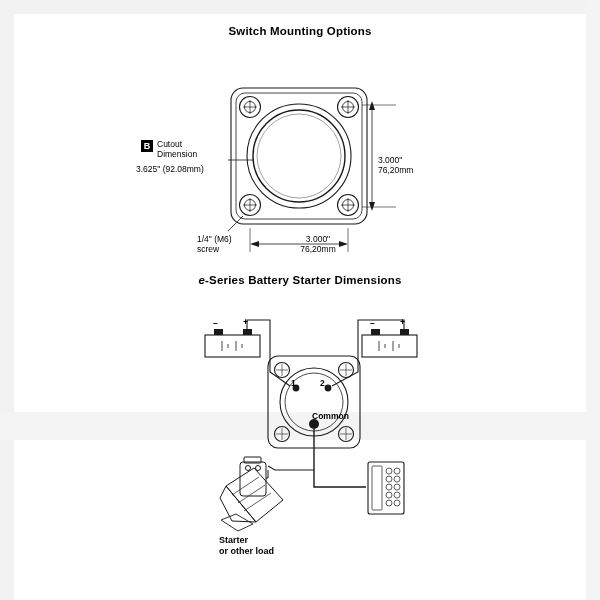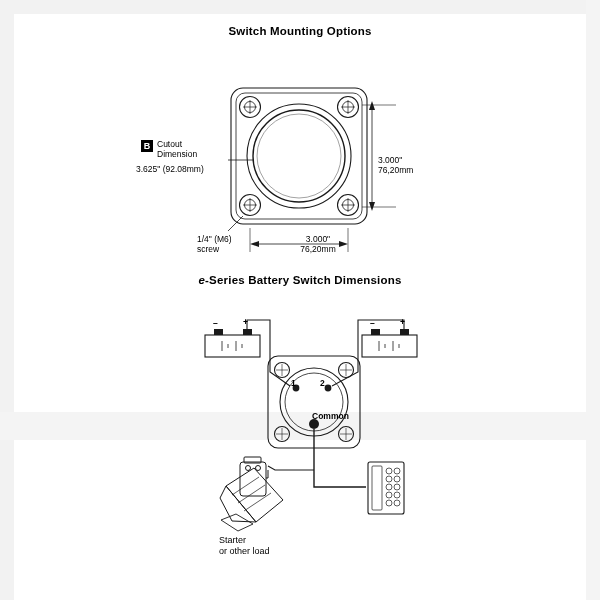--- a/index.html
+++ b/index.html
@@ -135,21 +135,21 @@
     left: 320px;
     top: 378px;
     font-size: 8.5px;
     font-weight: bold;
   }
   #starter-label {
     left: 219px;
     top: 535px;
     width: 90px;
     font-size: 9px;
-    font-weight: normal;
+    font-weight: bold;
     line-height: 11px;
   }
   .bat-plus, .bat-minus {
     position: absolute;
     font-size: 8.5px;
     font-weight: bold;
   }
 </style>
 </head>
 <body>
@@ -157,21 +157,21 @@
 <div id="page">
 
   <div class="topbar"></div>
   <div class="leftbar"></div>
   <div class="rightbar"></div>
   <div class="bottombar"></div>
 
   <div class="title" id="title-mounting">Switch Mounting Options</div>
 
   <div class="title" id="title-series">
-    <span class="e-italic">e</span><span>-Series Battery Switch Dimensions</span>
+    <span class="e-italic">e</span><span>-Series Battery Starter Dimensions</span>
   </div>
 
   <svg class="svg-layer" viewBox="0 0 600 600" xmlns="http://www.w3.org/2000/svg">
 
     <g fill="none" stroke="#1a1a1a" stroke-width="1.1">
 
       <rect x="231" y="88" width="136" height="136" rx="12" ry="12"></rect>
       <rect x="236" y="93" width="126" height="126" rx="9" ry="9" stroke-width="0.8"></rect>
 
       <circle cx="250" cy="107" r="10.5"></circle>

